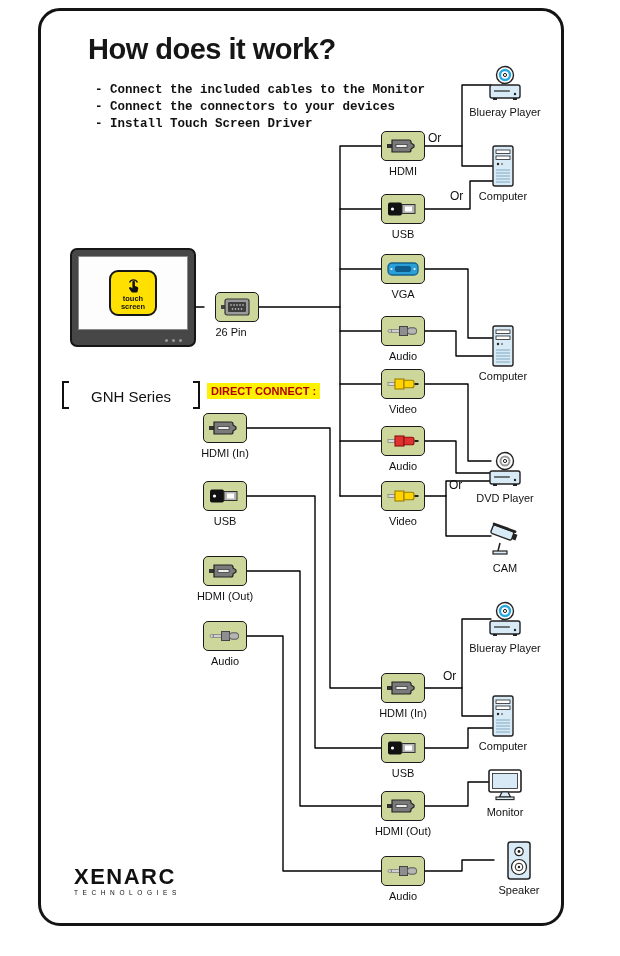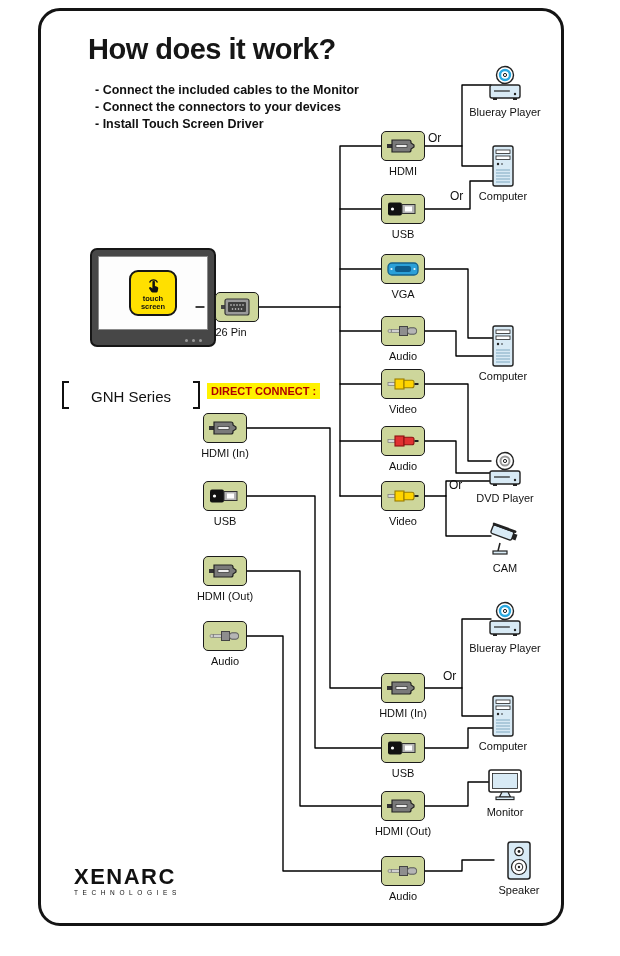--- a/index.html
+++ b/index.html
@@ -1,22 +1,22 @@
 <!DOCTYPE html>
 <html style="--connector-bg: #cdd69b; --device-fill: #d8eaf5; --highlight: #fff200; --touch-yellow: #ffe000; --series-bg: #cfe9f7; --dc-text: #b00000;"><head>
 <meta charset="utf-8">
 <style>
   html,body{margin:0;padding:0;background:#fff;font-family:"Liberation Sans",sans-serif;color:#111;}
   .canvas{position:relative;width:620px;height:956px;background:#fff;overflow:hidden;}
   .frame{position:absolute;left:38px;top:8px;width:526px;height:918px;border:3px solid #141414;border-radius:22px;box-sizing:border-box;}
   .title{position:absolute;left:88px;top:33px;font-size:29px;font-weight:700;letter-spacing:-0.5px;color:#161616;}
   .instructions{position:absolute;left:95px;top:82px;font-size:12.5px;font-weight:600;line-height:17px;color:#111;}
-  .instructions div{white-space:nowrap;}
-  
-  .tv{position:absolute;left:70px;top:248px;width:126px;height:99px;background:#474747;border:2px solid #161616;border-radius:7px;box-sizing:border-box;margin-left:20px;}
+  .instructions div{white-space:nowrap;font-family:Liberation Mono, monospace;}
+  
+  .tv{position:absolute;left:70px;top:248px;width:126px;height:99px;background:#474747;border:2px solid #161616;border-radius:7px;box-sizing:border-box;}
   .tv-screen{position:absolute;left:6px;top:6px;right:6px;bottom:15px;background:#fdfdfd;border:1px solid #8a8a8a;display:flex;align-items:center;justify-content:center;}
   .touch-box{width:48px;height:46px;background:var(--touch-yellow,#ffe000);border:2px solid #161616;border-radius:9px;display:flex;flex-direction:column;align-items:center;justify-content:center;box-sizing:border-box;}
   .touch-text{font-size:7.5px;font-weight:700;line-height:7.5px;text-align:center;color:#111;}
   .tv-dots{position:absolute;right:12px;bottom:3px;display:flex;gap:4px;}
   .tv-dots i{width:3px;height:3px;border-radius:50%;background:#9a9a9a;}
   
   .gnh{position:absolute;left:62px;top:381px;width:138px;height:28px;display:flex;align-items:stretch;}
   .bracket{width:7px;border:2.5px solid #111;box-sizing:border-box;}
   .bracket.l{border-right:none;}
   .bracket.r{border-left:none;}

